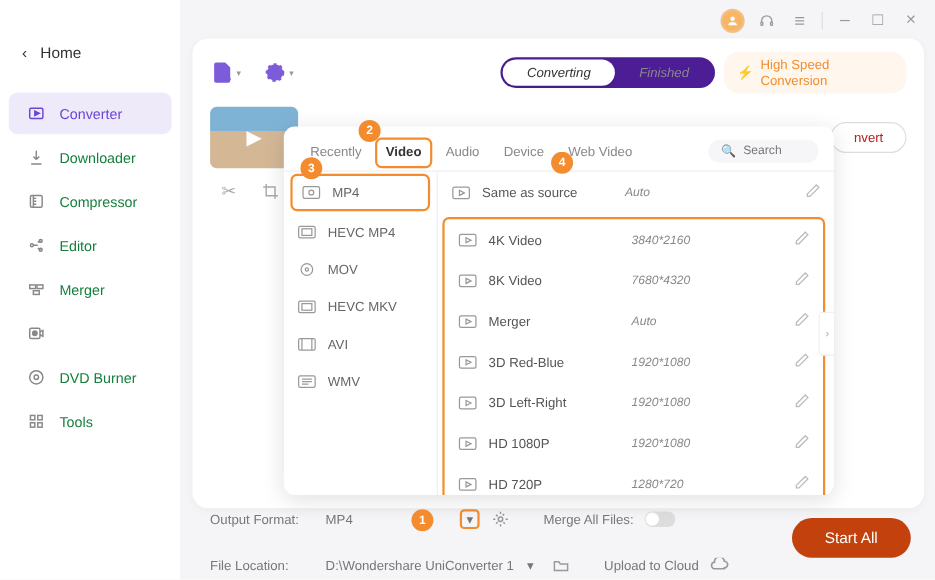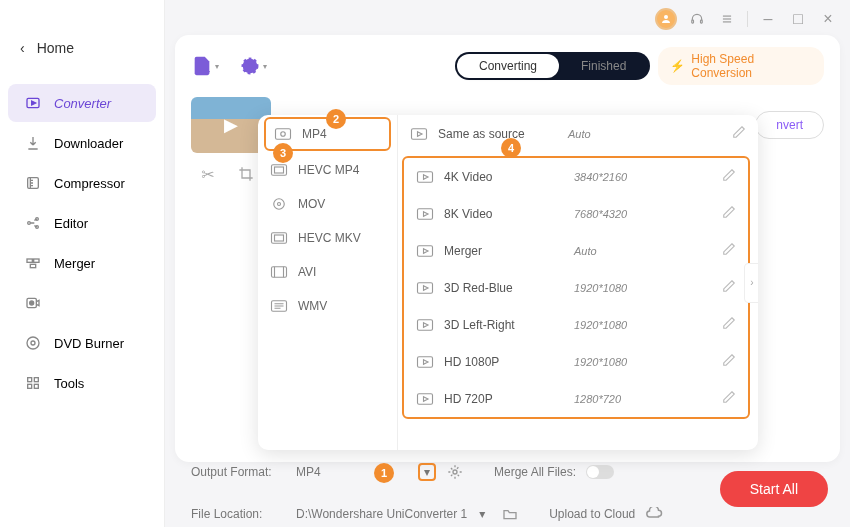--- a/index.html
+++ b/index.html
@@ -6,43 +6,43 @@
   body { width: 850px; height: 527px; background: #f5f5f7; overflow: hidden; position: relative; }
   
   .titlebar { position: absolute; top: 8px; right: 12px; display: flex; align-items: center; gap: 10px; }
   .titlebar-icon { width: 20px; height: 20px; display: flex; align-items: center; justify-content: center; color: #999; cursor: pointer; }
   .titlebar-icon svg { width: 14px; height: 14px; }
   .avatar { width: 22px; height: 22px; border-radius: 50%; background: #f9b563; border: 2px solid #efc087; display: flex; align-items: center; justify-content: center; color: #fff; font-size: 12px; }
   
   .sidebar { position: absolute; left: 0; top: 0; width: 165px; height: 100%; background: #fff; border-right: 1px solid #eee; padding-top: 30px; }
   .sidebar-back { display: flex; align-items: center; gap: 12px; padding: 10px 20px; font-size: 14px; color: #333; cursor: pointer; }
   .sidebar-list { margin-top: 18px; }
-  .sidebar-item { display: flex; align-items: center; gap: 12px; padding: 10px 16px; font-size: 13px; color: #000000; cursor: pointer; border-radius: 8px; margin: 2px 8px; }
-  .sidebar-item.active { background: #eeeaf9; color: #6b46d6; font-style: italic; }
+  .sidebar-item { display: flex; align-items: center; gap: 12px; padding: 10px 16px; font-size: 13px; color: #15803d; cursor: pointer; border-radius: 8px; margin: 2px 8px; }
+  .sidebar-item.active { background: #eeeaf9; color: #6b46d6; }
   .sidebar-icon { width: 18px; height: 18px; display: flex; align-items: center; justify-content: center; color: #888; }
   .sidebar-item.active .sidebar-icon { color: #6b46d6; }
   
   .main { position: absolute; left: 175px; top: 35px; right: 10px; bottom: 65px; background: #fff; border-radius: 14px; box-shadow: 0 2px 8px rgba(0,0,0,0.04); }
   
   .main-toolbar { display: flex; align-items: center; padding: 12px 16px; gap: 8px; }
   .tb-btn { width: 28px; height: 28px; display: flex; align-items: center; justify-content: center; cursor: pointer; position: relative; }
   .tb-btn svg { fill: #7c5cd8; }
   .tb-caret { font-size: 8px; color: #999; margin-left: 2px; }
   
-  .seg { display: flex; background: #0f172a; border-radius: 16px; padding: 2px; margin-left: 180px; }
+  .seg { display: flex; background: #4c1d95; border-radius: 16px; padding: 2px; margin-left: 180px; font-style: italic; }
   .seg-item { padding: 5px 22px; font-size: 12px; color: #888; border-radius: 14px; cursor: pointer; }
   .seg-item.active { background: #fff; color: #333; box-shadow: 0 1px 3px rgba(0,0,0,0.1); }
   
   .hsc { margin-left: auto; display: flex; align-items: center; gap: 6px; color: #f28c2e; font-size: 12px; font-weight: 500; background: #fff7ee; padding: 5px 12px; border-radius: 14px; cursor: pointer; }
   
   .file-row { display: flex; align-items: center; padding: 0 16px; gap: 12px; }
   .thumb { width: 80px; height: 56px; background: linear-gradient(to bottom, #7fb3d5 40%, #d4b896 40%); border-radius: 6px; display: flex; align-items: center; justify-content: center; color: #fff; font-size: 18px; }
   .file-name { font-size: 13px; color: #555; }
   .file-edit-icon { color: #aaa; cursor: pointer; margin-left: 4px; }
-  .convert-btn-ghost { margin-left: auto; padding: 6px 20px; border: 1px solid #ddd; border-radius: 16px; font-size: 12px; color: #8b5cf6; cursor: pointer; }
+  .convert-btn-ghost { margin-left: auto; padding: 6px 20px; border: 1px solid #ddd; border-radius: 16px; font-size: 12px; color: #b91c1c; cursor: pointer; }
   
   .mini-tools { display: flex; gap: 16px; padding: 10px 22px 8px; }
   .mini-tool { width: 22px; height: 22px; display: flex; align-items: center; justify-content: center; color: #aaa; cursor: pointer; }
   
   .format-panel { position: absolute; left: 258px; top: 115px; width: 500px; height: 335px; background: #fff; border-radius: 10px; box-shadow: 0 4px 20px rgba(0,0,0,0.12); display: flex; flex-direction: column; z-index: 10; }
   .fp-tabs { display: flex; align-items: center; padding: 10px 14px 0; gap: 2px; border-bottom: 1px solid #eee; }
   .fp-tab { padding: 6px 10px 10px; font-size: 12px; color: #888; cursor: pointer; position: relative; }
   .fp-tab.active { color: #333; font-weight: 600; }
   .fp-tab-border { border: 2px solid #f28c2e; border-radius: 6px; padding: 4px 8px 6px; margin-bottom: 2px; }
   .fp-search { margin-left: auto; display: flex; align-items: center; gap: 6px; background: #f6f6f8; border-radius: 14px; padding: 4px 12px; font-size: 11px; color: #bbb; width: 100px; margin-bottom: 6px; }
@@ -67,21 +67,21 @@
   .footer { position: absolute; left: 175px; right: 10px; bottom: 14px; height: 50px; display: flex; flex-direction: column; gap: 24px; font-size: 12px; color: #777; padding: 0 16px; }
   .footer-row { display: flex; align-items: center; gap: 10px; }
   .footer-label { width: 95px; }
   .footer-sel { display: flex; align-items: center; gap: 6px; min-width: 140px; }
   .footer-caret-box { width: 18px; height: 18px; display: flex; align-items: center; justify-content: center; cursor: pointer; }
   .footer-caret-border { border: 2px solid #f28c2e; border-radius: 4px; }
   .footer-icon { width: 18px; height: 18px; display: flex; align-items: center; justify-content: center; color: #999; cursor: pointer; }
   .toggle { width: 28px; height: 14px; background: #ddd; border-radius: 7px; position: relative; cursor: pointer; }
   .toggle::after { content: ''; position: absolute; left: 1px; top: 1px; width: 12px; height: 12px; background: #fff; border-radius: 50%; }
   
-  .start-all { position: absolute; right: 22px; bottom: 20px; padding: 10px 30px; background: #ef4444; color: #fff; border: none; border-radius: 22px; font-size: 14px; font-weight: 500; cursor: pointer; }
+  .start-all { position: absolute; right: 22px; bottom: 20px; padding: 10px 30px; background: #c2410c; color: #fff; border: none; border-radius: 22px; font-size: 14px; font-weight: 500; cursor: pointer; }
   
   .anno { position: absolute; width: 20px; height: 20px; background: #f28c2e; color: #fff; border-radius: 50%; display: flex; align-items: center; justify-content: center; font-size: 11px; font-weight: bold; z-index: 20; }
 </style>
 </head>
 <body>
 
 <div class="titlebar">
   <span class="avatar">
       <svg viewBox="0 0 24 24" width="12" height="12" fill="#fff">
         <circle cx="12" cy="8" r="4"></circle>
@@ -234,20 +234,31 @@
     <span class="mini-tool">✂</span>
     <span class="mini-tool">
         <svg width="16" height="16" viewBox="0 0 24 24" fill="none" stroke="#aaa" stroke-width="2">
           <path d="M6 2v16h16M2 6h16v16"></path>
         </svg>
       </span>
   </div>
 </div>
 
 <div class="format-panel">
+  <div class="fp-tabs">
+    <div class="fp-tab">Recently</div>
+    <div class="fp-tab active fp-tab-border">Video</div>
+    <div class="fp-tab">Audio</div>
+    <div class="fp-tab">Device</div>
+    <div class="fp-tab">Web Video</div>
+    <div class="fp-search">
+      <span>🔍</span>
+      <input placeholder="Search" style="">
+    </div>
+  </div>
   <div class="fp-body">
     <div class="fp-left">
       <div class="fp-left-item selected-border">
         <span class="fp-left-icon"><svg width="18" height="14" viewBox="0 0 24 18" fill="none" stroke="#999" stroke-width="1.5">
               <rect x="2" y="2" width="20" height="14" rx="2"></rect>
               <circle cx="12" cy="9" r="3"></circle>
             </svg></span>
         <span>MP4</span>
       </div>
       <div class="fp-left-item">

